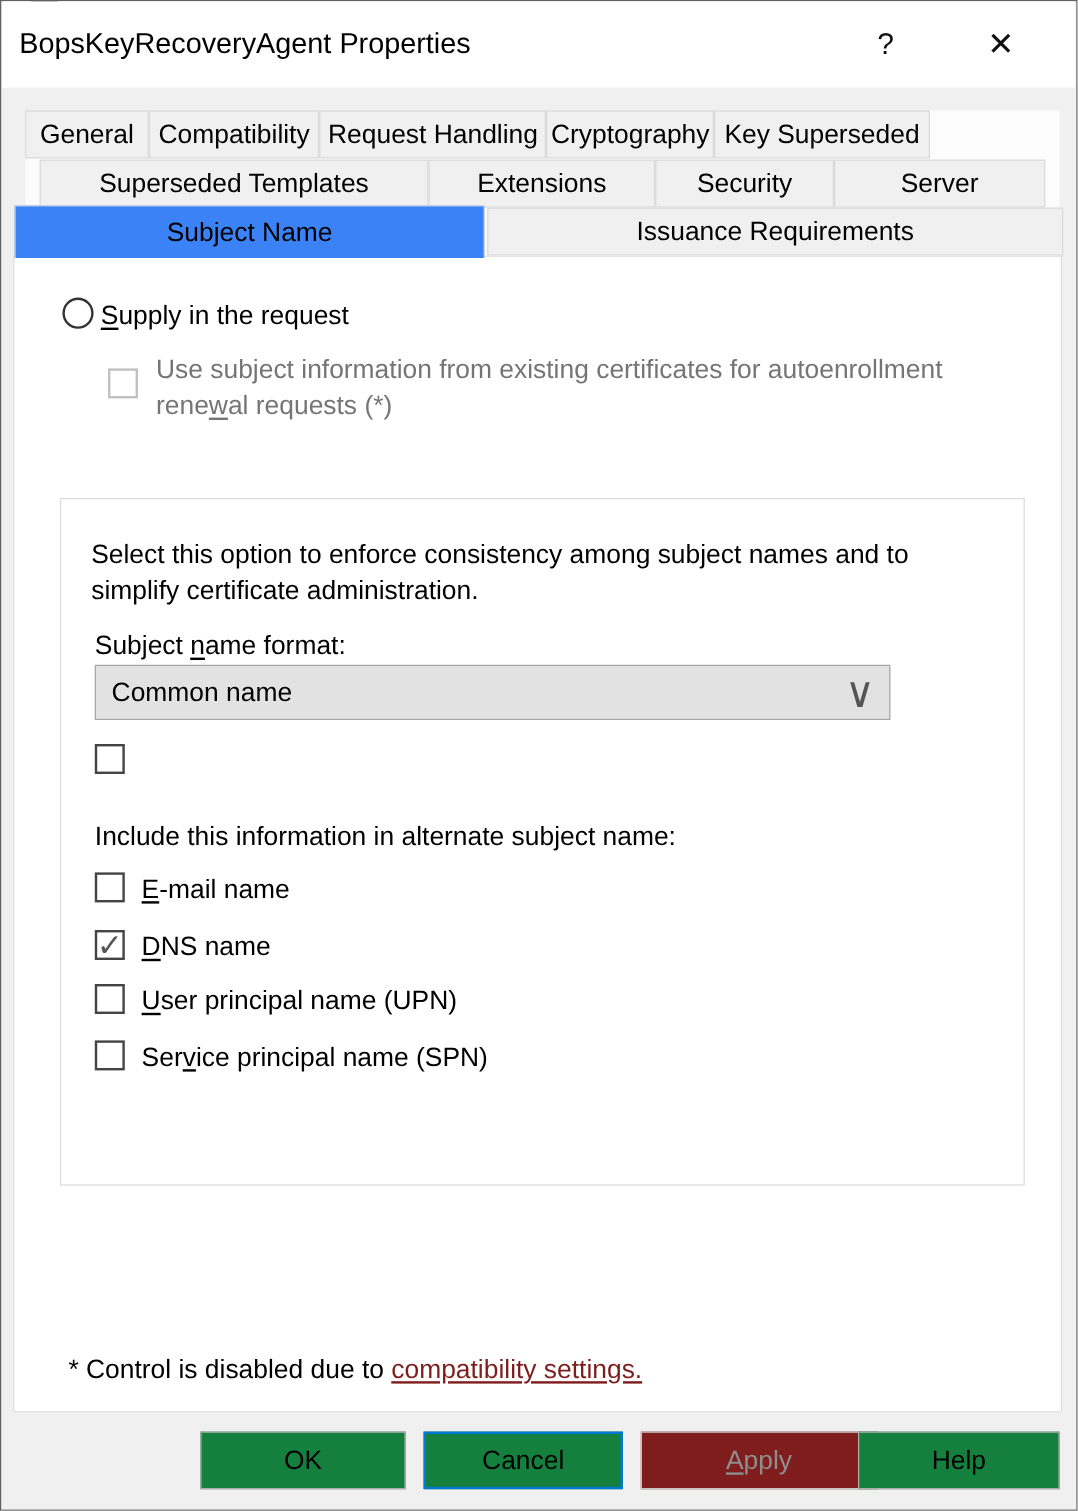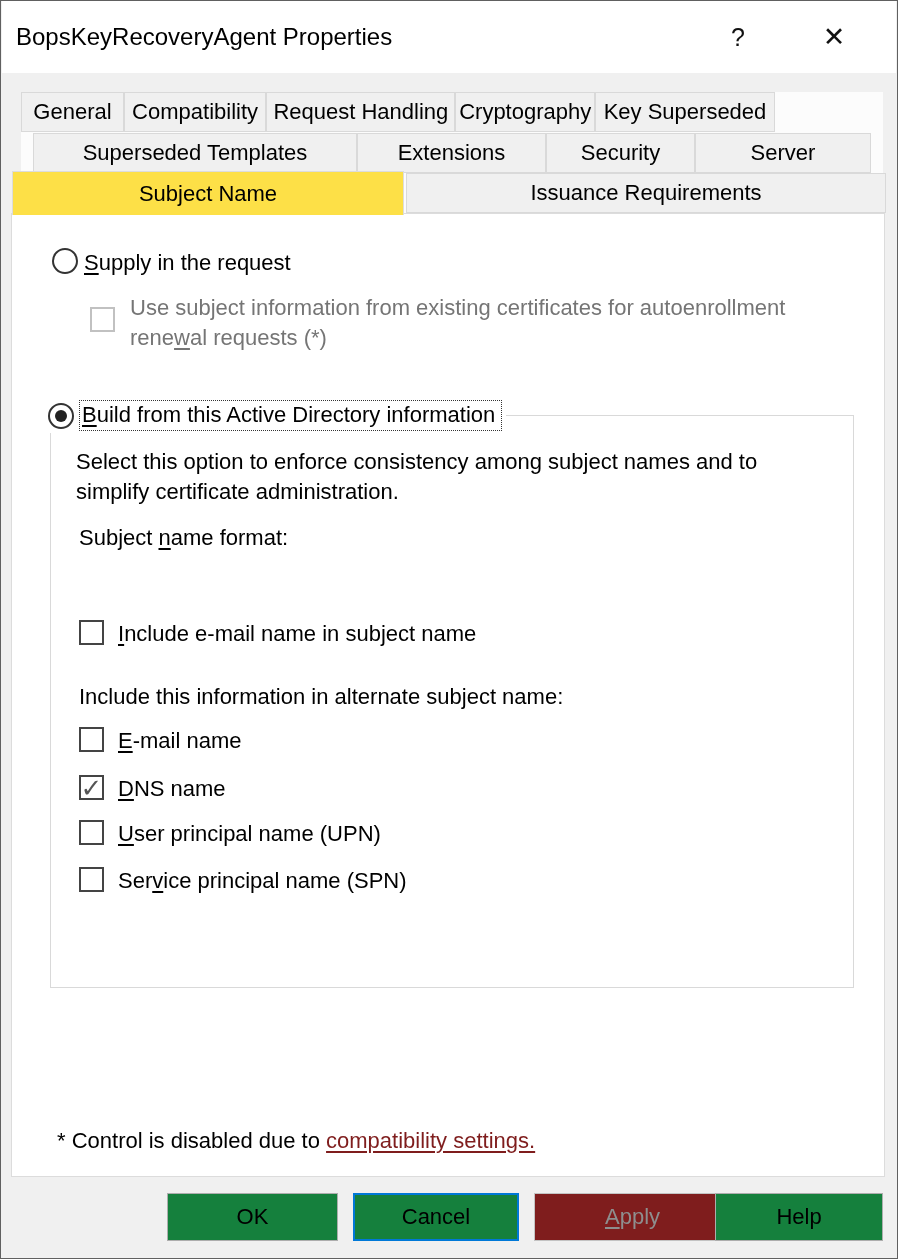--- a/index.html
+++ b/index.html
@@ -31,21 +31,21 @@
   .tab-row1 { left:20px; top:91px;  width:754px; }
   .tab-row2 { left:20px; top:132px; width:862px;justify-content:center; }
   .tab {
     height:40px; background:#f0f0f0; border:1px solid #d9d9d9;
     display:flex; align-items:center; justify-content:center;
     font-size:22px; white-space:nowrap; cursor:default;
   }
   .tab-issuance { position:absolute; left:405px; top:172px; width:480px; }
   .tab-selected {
     position:absolute; left:11px; top:170px; width:392px; height:44px;
-    background:#fde047; border:1px solid #dcdcdc; border-bottom:none;
+    background:#3b82f6; border:1px solid #dcdcdc; border-bottom:none;
     display:flex; align-items:center; justify-content:center; z-index:4;
   }
 
   
   .content {
     position:absolute; left:10px; top:212px; width:874px; height:964px;
     background:#fff; border:1px solid #dcdcdc; z-index:1;
   }
 
   
@@ -169,32 +169,31 @@
 
   <div class="content">
 
     <span class="radio radio1"></span>
     <span class="lbl radio1-label"><span></span><span class="ak">S</span><span>upply in the request</span></span>
 
     <span class="cb disabled cb-existing"></span>
     <span class="existing-label"><span>Use subject information from existing certificates for autoenrollment rene</span><span class="ak">w</span><span>al requests (*)</span></span>
 
     <div class="groupbox"></div>
-    <div class="radio2-wrap">
-      <span class="radio radio2 checked"></span>
-      <span class="radio2-label"><span></span><span class="ak">B</span><span>uild from this Active Directory information</span></span>
+
+    <div class="select-text">Select this option to enforce consistency among subject names and to simplify certificate administration.</div>
+
+    <div class="snf-label"><span>Subject </span><span class="ak">n</span><span>ame format:</span></div>
+
+    <div class="combobox">
+      <span class="combobox-value">Common name</span>
+      <span class="combobox-chevron">∨</span>
     </div>
 
-    <div class="select-text">Select this option to enforce consistency among subject names and to simplify certificate administration.</div>
-
-    <div class="snf-label"><span>Subject </span><span class="ak">n</span><span>ame format:</span></div>
-
-
     <span class="cb cb-include-email"></span>
-    <span class="lbl include-email-label"><span></span><span class="ak">I</span><span>nclude e-mail name in subject name</span></span>
 
     <div class="alt-section-label">Include this information in alternate subject name:</div>
 
     <span class="cb cb-email"></span>
     <span class="lbl email-label"><span></span><span class="ak">E</span><span>-mail name</span></span>
 
     <span class="cb cb-dns">
         <span>✓</span>
       </span>
     <span class="lbl dns-label"><span></span><span class="ak">D</span><span>NS name</span></span>

